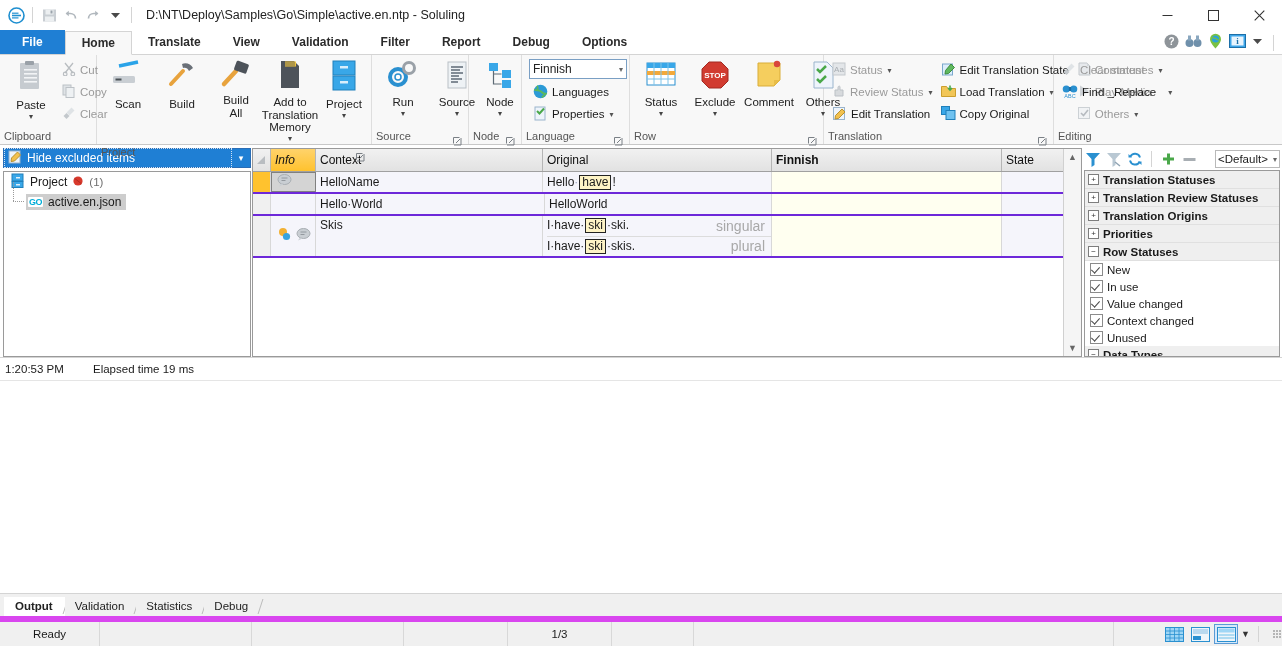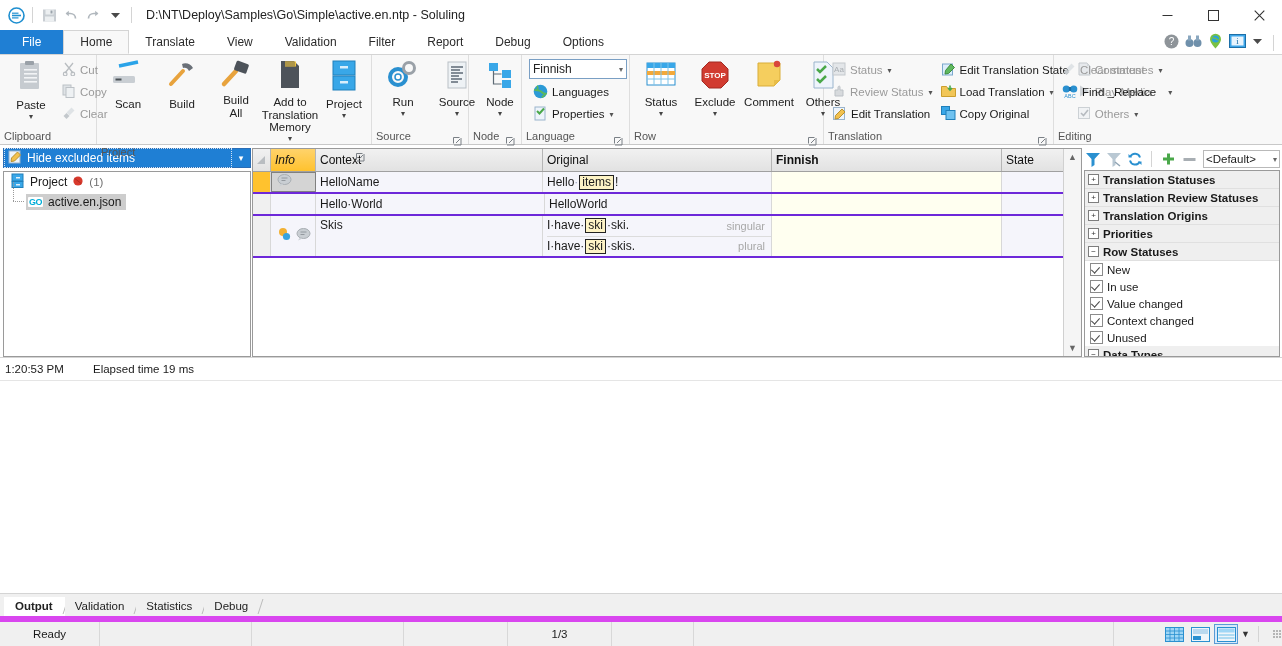--- a/index.html
+++ b/index.html
@@ -15,21 +15,21 @@
   .titlebar{height:30px;display:flex;align-items:center;background:#ffffff;position:relative;flex:none;}
   .qat{display:flex;align-items:center;gap:2px;padding-left:6px;}
   .qat .ico{width:20px;height:20px;display:flex;align-items:center;justify-content:center;}
   .sep-v{width:1px;height:16px;background:#d4d4d4;margin:0 4px;}
   .title-text{margin-left:10px;font-size:12.5px;color:#222;white-space:nowrap;}
   .wbtns{position:absolute;right:0;top:0;display:flex;height:30px;}
   .wbtn{width:46px;height:30px;display:flex;align-items:center;justify-content:center;cursor:default;}
   .wbtn svg{display:block;}
 
   
-  .tabbar{height:24px;display:flex;align-items:flex-start;background:#ffffff;border-bottom:1px solid #d4d4d4;flex:none;position:relative;}
+  .tabbar{height:24px;display:flex;align-items:center;background:#ffffff;border-bottom:1px solid #d4d4d4;flex:none;position:relative;font-weight:bold;}
   .tab{height:24px;line-height:24px;padding:0 16px;font-size:12px;color:#2b2b2b;white-space:nowrap;cursor:default;}
   .tab.file{background:#1f7fd4;color:#fff;padding:0 22px;}
   .tab.active{background:#f8f8f8;border:1px solid #d4d4d4;border-bottom:1px solid #f8f8f8;margin-bottom:-1px;box-sizing:border-box;line-height:22px;}
   .tabbar .qhelp{position:absolute;right:4px;bottom:2px;display:flex;align-items:center;gap:6px;}
 
   
   .ribbon{height:89px;background:#f8f8f8;border-bottom:1px solid #c8c8c8;display:flex;flex:none;position:relative;}
   .group{position:relative;height:89px;display:flex;flex-direction:column;justify-content:flex-start;border-right:1px solid #dedede;padding:0 4px;box-sizing:border-box;}
   .group-items{flex:1;display:flex;align-items:flex-start;padding-top:3px;}
   .group-label{height:16px;line-height:16px;text-align:left;font-size:11px;color:#555;position:relative;}
@@ -79,29 +79,29 @@
   .gc.info{background:#f5f5fb;justify-content:flex-start;padding-left:6px;gap:2px;}
   .gc.info.selcell{background:#d4d4d4;outline:1px solid #808080;outline-offset:-1px;}
   .gc.trans{background:#fffff0;}
   .gc.state{background:#f5f5fb;}
   .dotsep{color:#9aa0c0;}
   .ph{display:inline-block;border:1px solid #222;background:#fdf3c5;padding:0 2px;margin:0 1px;line-height:13px;}
   .sub{display:flex;flex-direction:column;justify-content:center;width:100%;height:100%;}
   .subline{display:flex;align-items:center;height:20px;padding-right:6px;}
   .subline + .subline{border-top:1px solid #dcdcdc;}
   .subline .txt{flex:1;}
-  .subline .tag{color:#a8a8a8;font-size:11px;}
+  .subline .tag{color:#a8a8a8;font-size:14px;}
   .vsb{width:17px;flex:none;background:#f5f5f5;border-left:1px solid #d0d0d0;display:flex;flex-direction:column;justify-content:space-between;align-items:center;}
   .vsb .ar{font-size:9px;color:#666;padding:3px 0;}
 
   
   .rightpane{width:200px;flex:none;display:flex;flex-direction:column;padding:3px 2px 0 2px;box-sizing:border-box;}
   .rbar{height:22px;display:flex;align-items:center;gap:3px;flex:none;}
   .rbar .rb{width:18px;height:18px;display:flex;align-items:center;justify-content:center;cursor:default;}
-  .rcombo{flex:1;height:18px;border:1px solid #b9b9b9;background:#fff;display:flex;align-items:center;padding:0 2px;box-sizing:border-box;font-size:11.5px;margin-left:2px;justify-content:space-between;}
+  .rcombo{flex:1;height:18px;border:1px solid #b9b9b9;background:#fff;display:flex;align-items:center;padding:0 2px;box-sizing:border-box;font-size:11.5px;margin-left:14px;justify-content:space-between;}
   .rcombo .rv{flex:1;}
   .rbox{flex:1;border:1px solid #9a9a9a;background:#fff;overflow:hidden;}
   .ghdr{display:flex;align-items:center;gap:4px;height:17px;padding-left:3px;background:#efefef;border-bottom:1px solid #e0e0e0;font-weight:bold;font-size:11.5px;}
   .expander{width:9px;height:9px;border:1px solid #7d7d7d;background:#fff;display:flex;align-items:center;justify-content:center;font-size:8px;line-height:7px;color:#333;font-weight:normal;}
   .chk-row{display:flex;align-items:center;gap:4px;height:17px;padding-left:5px;font-size:11.5px;}
   .cbx{width:11px;height:11px;border:1px solid #8b8b8b;background:#fff;position:relative;flex:none;}
   .cbx:after{content:"";position:absolute;left:2px;top:1px;width:4px;height:7px;border:solid #4a4a4a;border-width:0 1.6px 1.6px 0;transform:rotate(42deg);}
 
   
   .elapsed{height:22px;display:flex;align-items:center;flex:none;border-top:1px solid #d4d4d4;font-size:11.5px;color:#1a1a1a;}
@@ -714,21 +714,21 @@
                       <ellipse cx="7.5" cy="5.5" rx="6.5" ry="5" fill="#c9ced3" stroke="#a8aeb3"></ellipse>
                       <path d="M4 9.5L2 12.5l4.5-2z" fill="#c9ced3"></path>
                       <path d="M4.5 4h6M4.5 6.5h4" stroke="#8d9398" stroke-width="0.9"></path>
                     </svg>
                 </span>
               </div>
               <div class="gc" style="width:227px;">HelloName</div>
               <div class="gc" style="width:229px;">
                 <span>Hello</span>
                   <span class="dotsep">·</span>
-                  <span class="ph">items</span>
+                  <span class="ph">have</span>
                   <span>!</span>
               </div>
               <div class="gc trans" style="width:230px;"></div>
               <div class="gc state" style="flex:1;border-right:none;"></div>
             </div>
 
             <div class="grow" style="height:20px;">
               <div class="gc marker" style="width:18px;"></div>
               <div class="gc info" style="width:45px;"></div>
               <div class="gc" style="width:229px;">Hello·World</div>

